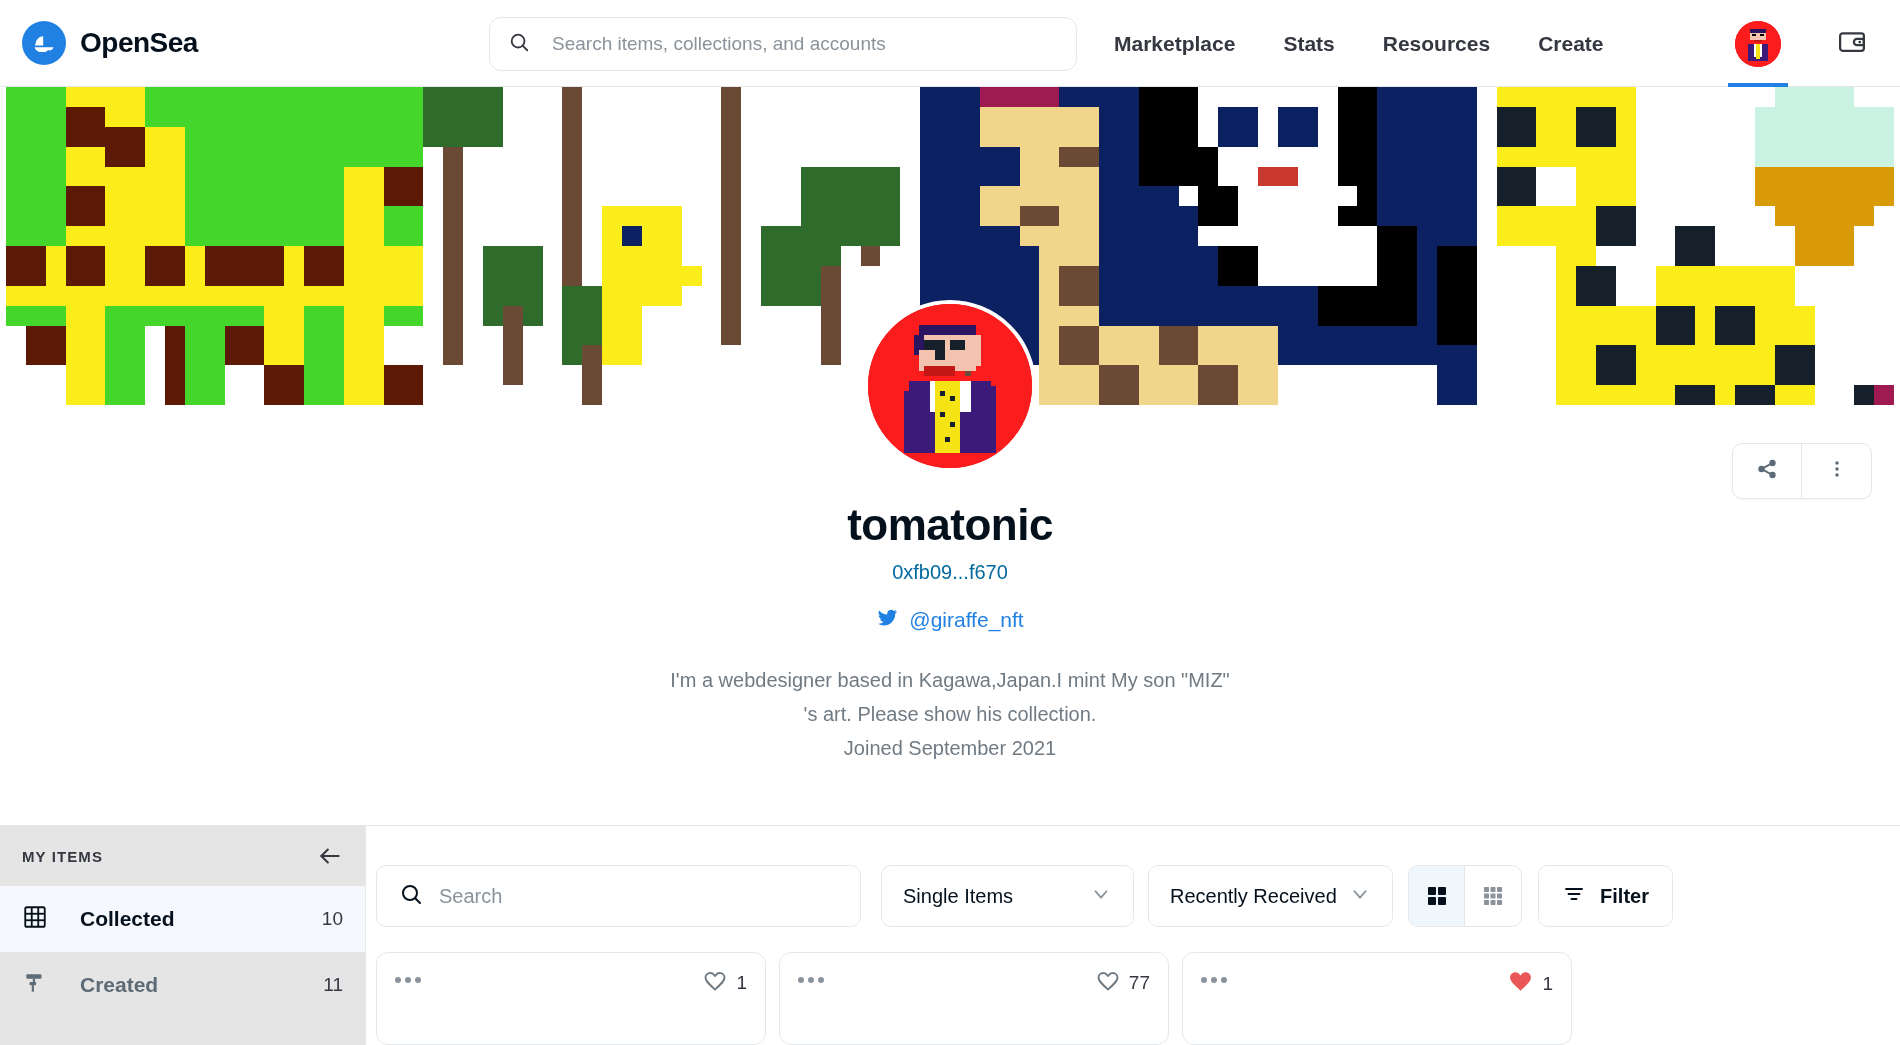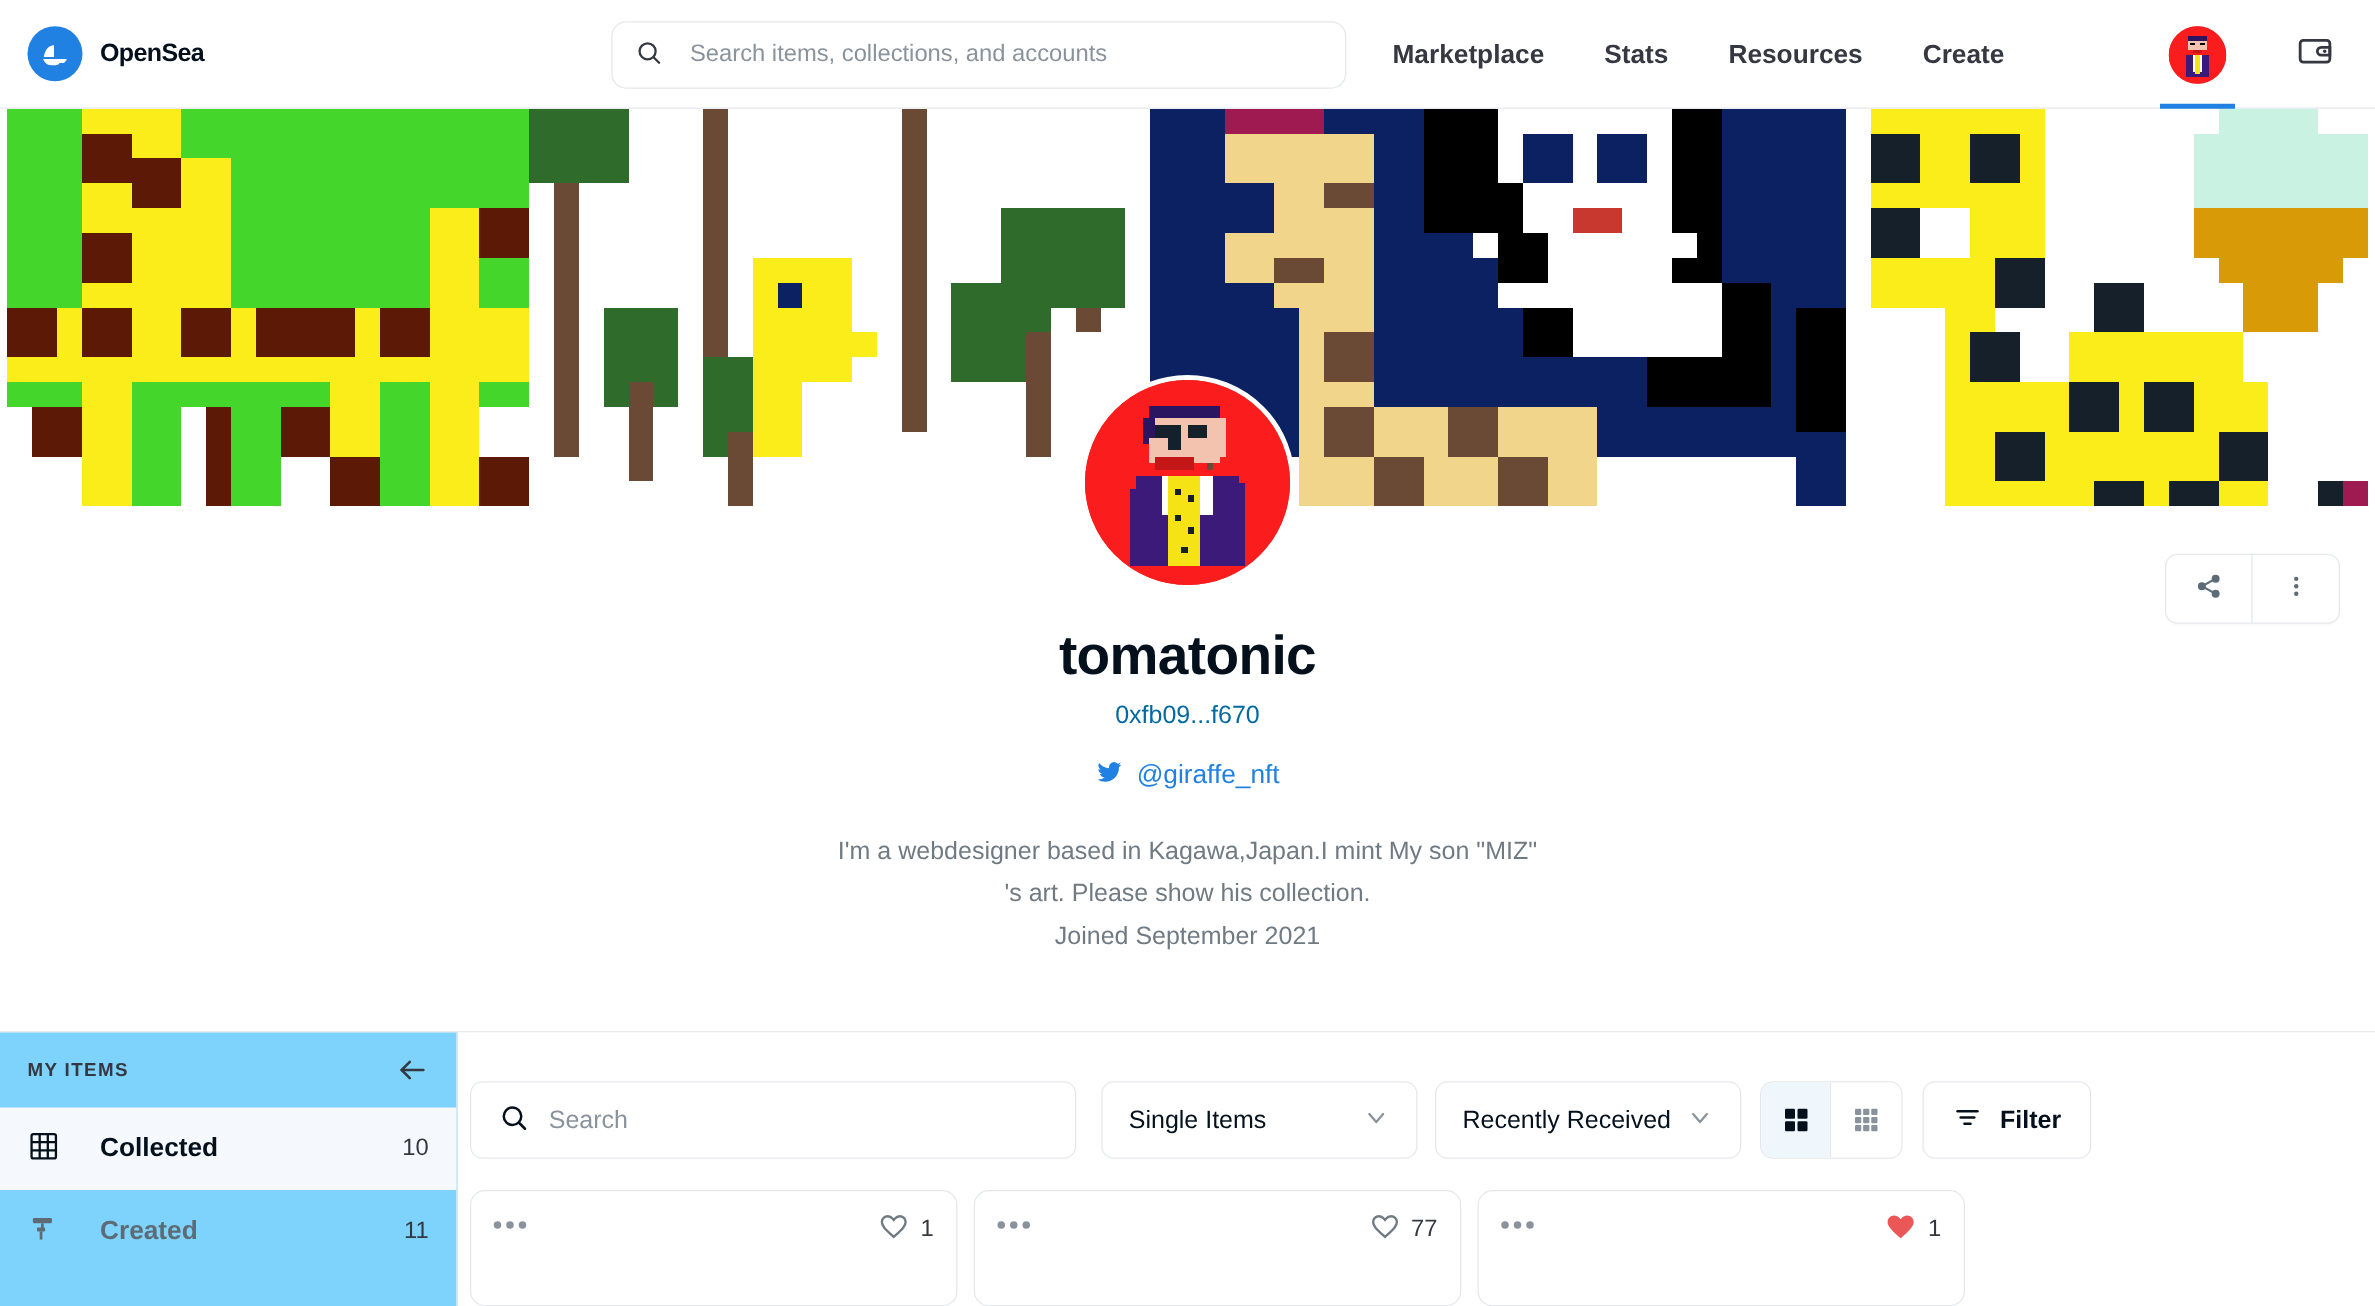--- a/index.html
+++ b/index.html
@@ -24,21 +24,21 @@
     display: flex; align-items: center; gap: 14px;
     margin-left: 22px;
     cursor: pointer;
   }
   #logo-mark {
     width: 44px; height: 44px; border-radius: 50%;
     background: #2081e2;
     display: flex; align-items: center; justify-content: center;
   }
   #logo-text {
-    font-size: 20px; font-weight: bold; letter-spacing: -0.5px;
+    font-size: 28px; font-weight: bold; letter-spacing: -0.5px;
     color: #04111d;
   }
   #header-search {
     position: absolute; left: 489px; top: 17px;
     width: 588px; height: 54px;
     border: 1px solid #e5e8eb; border-radius: 12px;
     background: #fff;
     display: flex; align-items: center;
     padding: 0 18px; gap: 22px;
   }
@@ -147,21 +147,21 @@
   #banner-action-share { border-right: 1px solid #e5e8eb; }
 
   
   #content-divider {
     position: absolute; top: 825px; left: 0;
     width: 1900px; height: 1px; background: #e5e8eb;
   }
   #sidebar {
     position: absolute; top: 826px; left: 0;
     width: 366px; height: 219px;
-    background: #7dd3fc;
+    background: #e5e5e5;
     border-right: 1px solid #e5e8eb;
   }
   #sidebar-header {
     display: flex; align-items: center; justify-content: space-between;
     padding: 0 22px;
     height: 60px;
   }
   #sidebar-title {
     font-size: 15px; font-weight: bold; letter-spacing: 1.1px;
     color: #353840;

